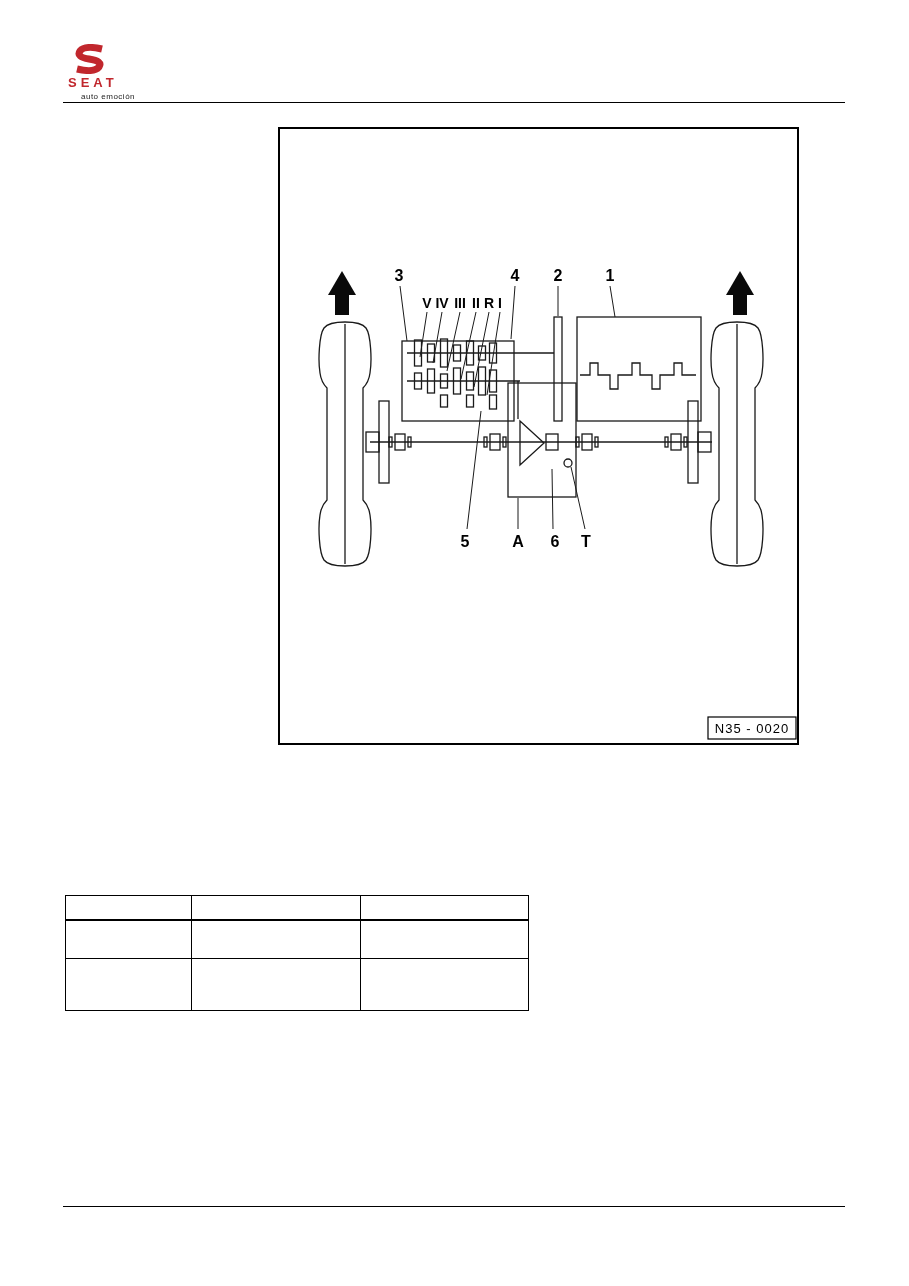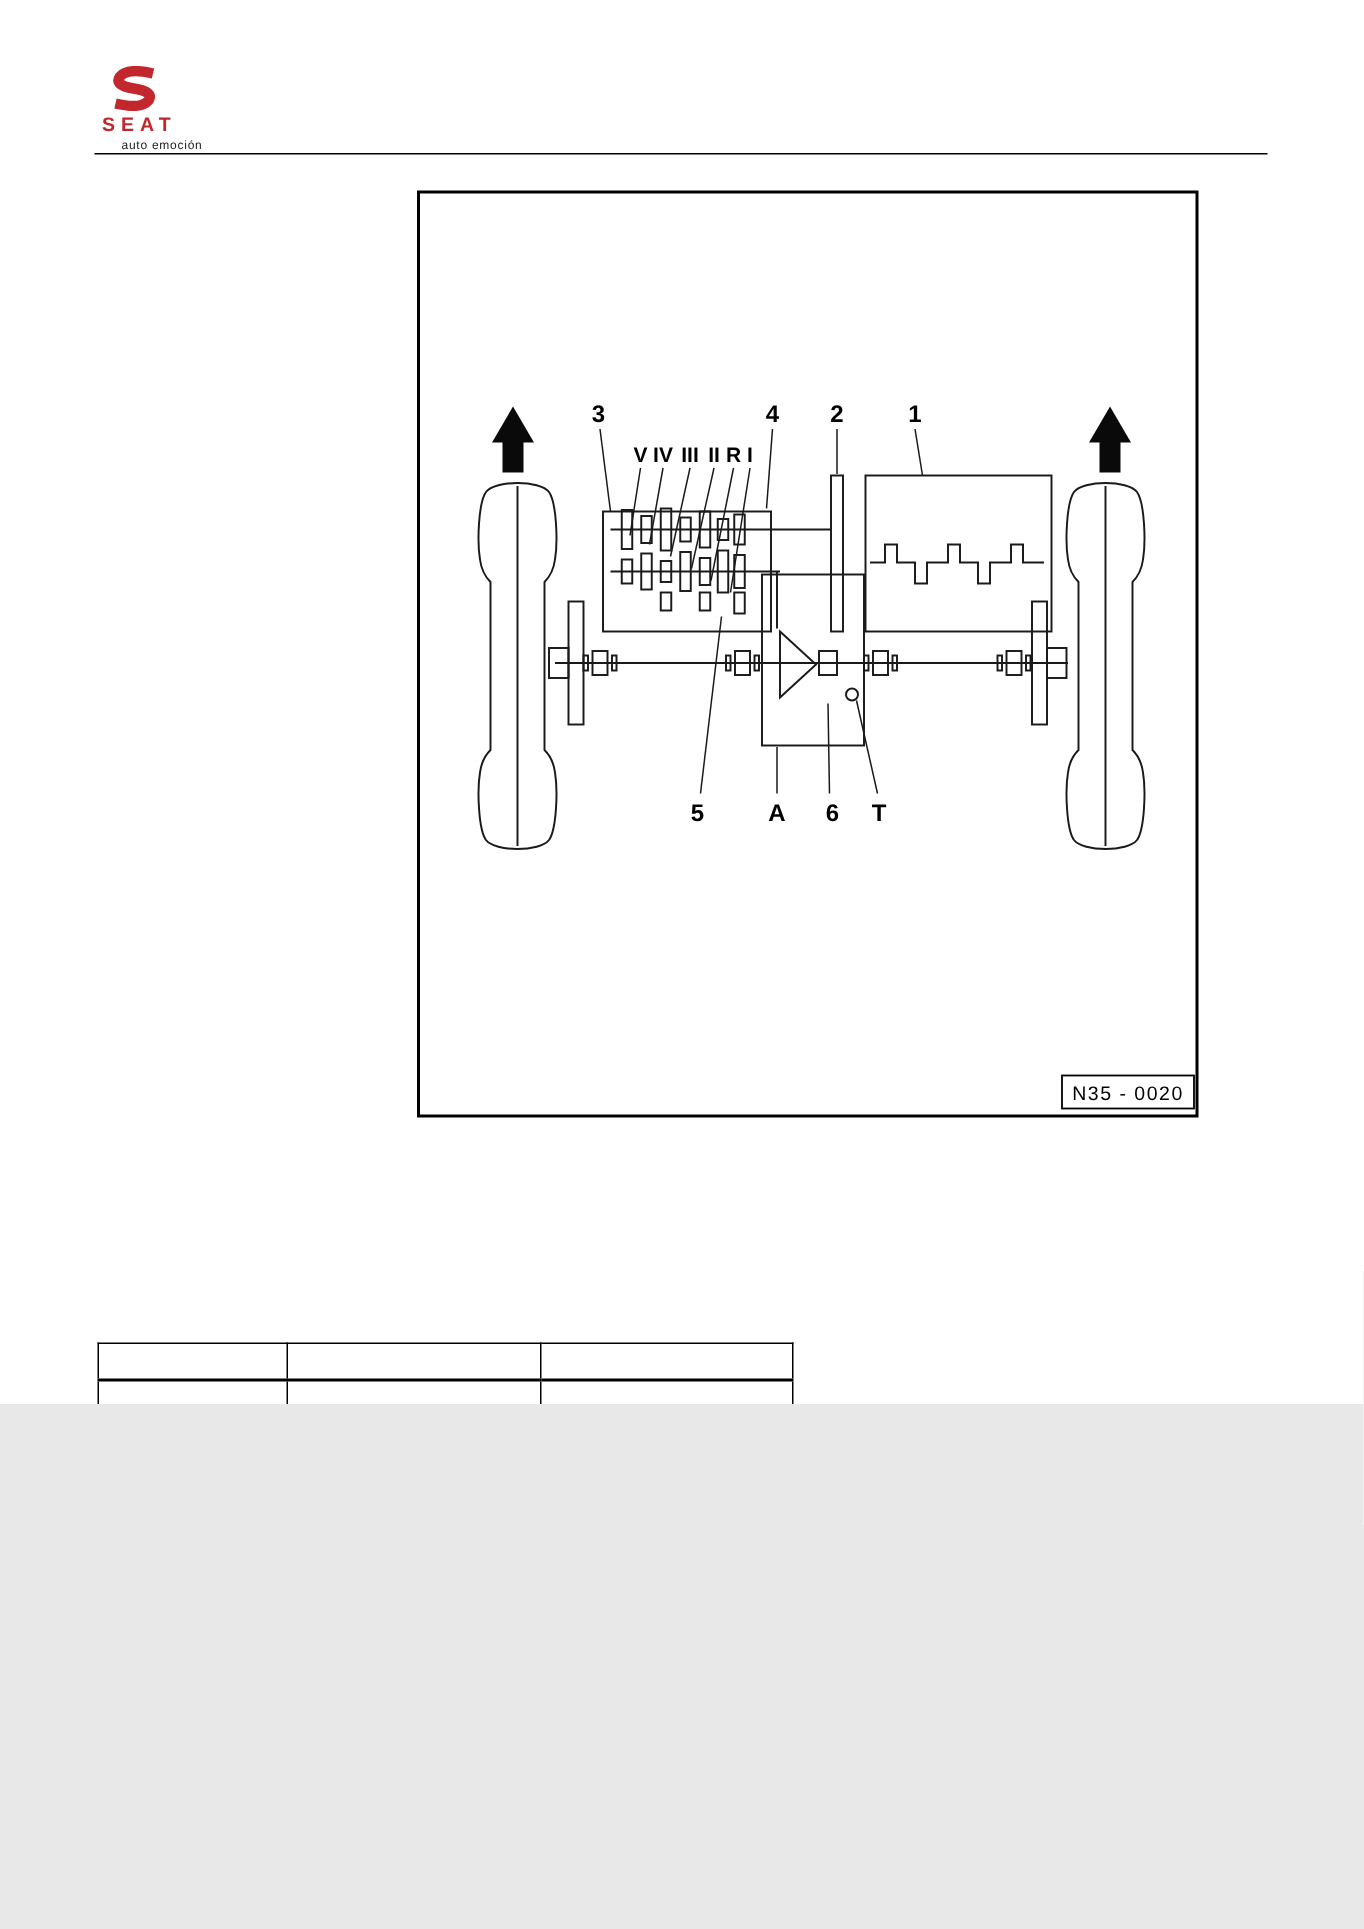--- a/index.html
+++ b/index.html
@@ -1,18 +1,18 @@
 <!DOCTYPE html>
 <html><head>
 <meta charset="utf-8">
 <style>
   html,body{margin:0;padding:0;background:#e8e8e8;}
   .page{
     position:relative;
-    width:909px;height:936px;
+    width:909px;height:1286px;
     background:#ffffff;
     font-family:"Liberation Sans", sans-serif;
     margin:0 auto;
     overflow:hidden;
   }
   
   .logo{position:absolute;left:62px;top:44px;width:110px;}
   .logo-mark{display:block;margin-left:6px;}
   .logo-word{
     color:#c1272d;font-weight:bold;font-size:13px;letter-spacing:4px;

